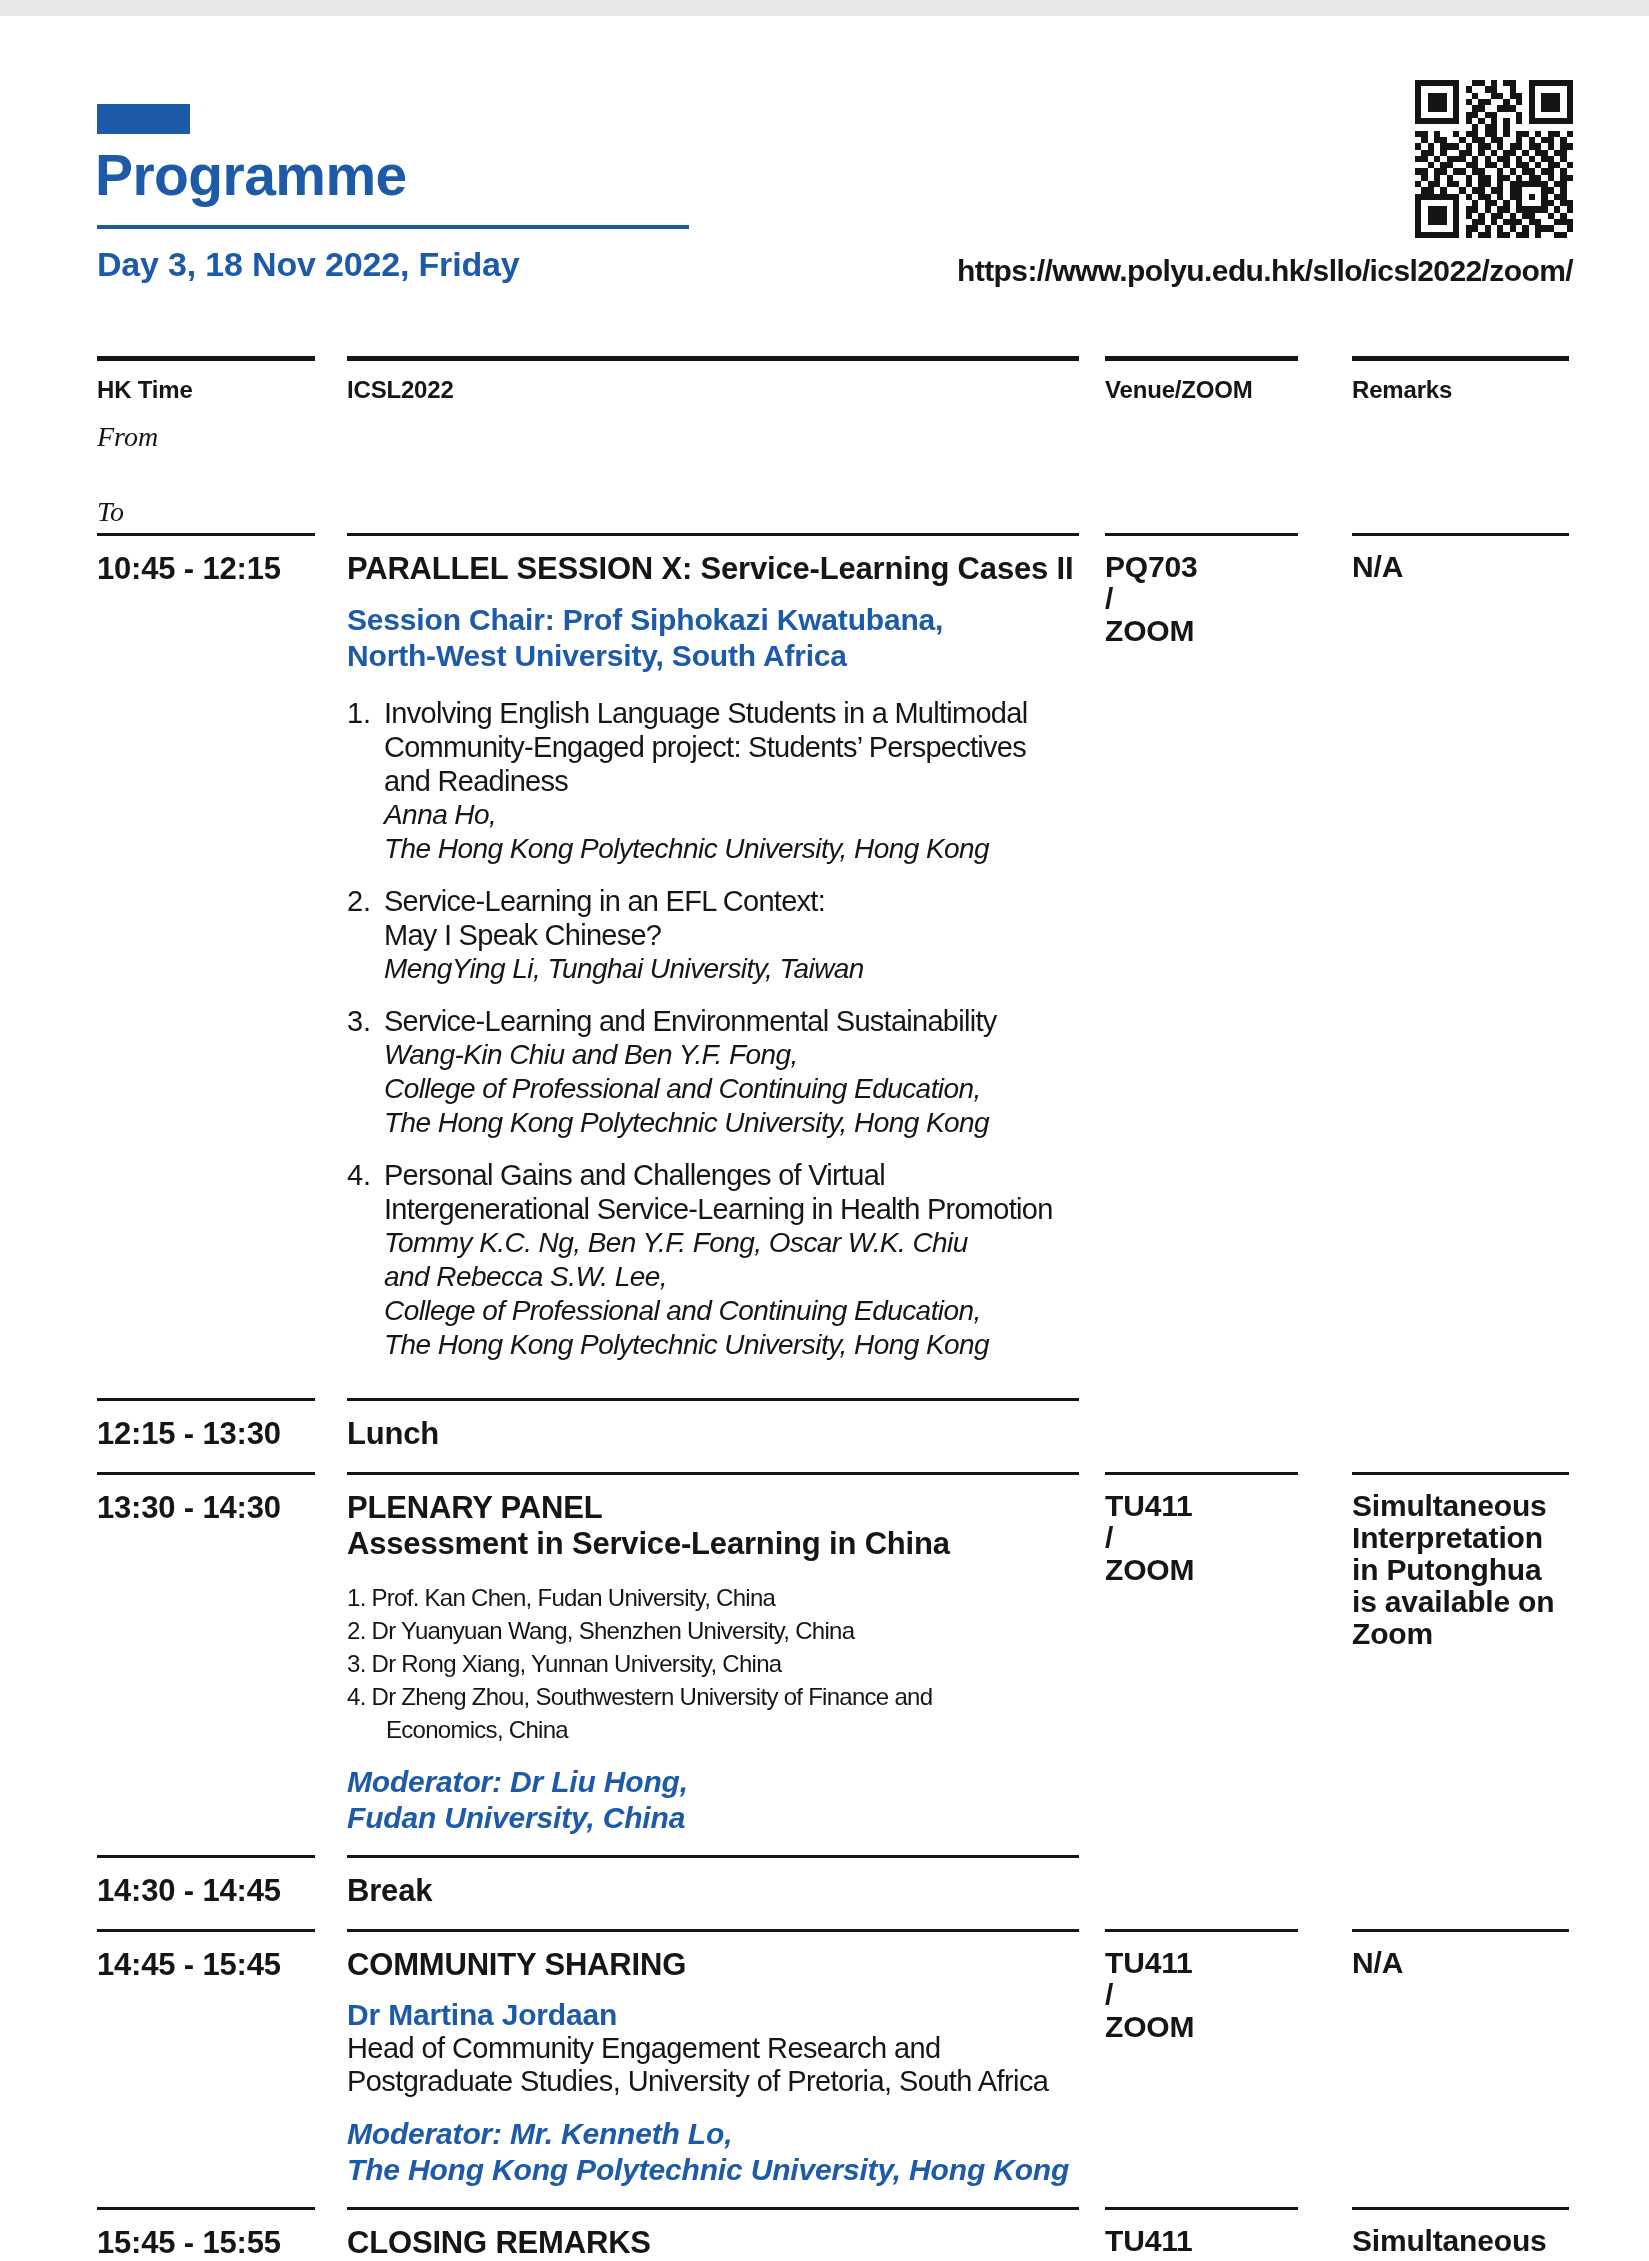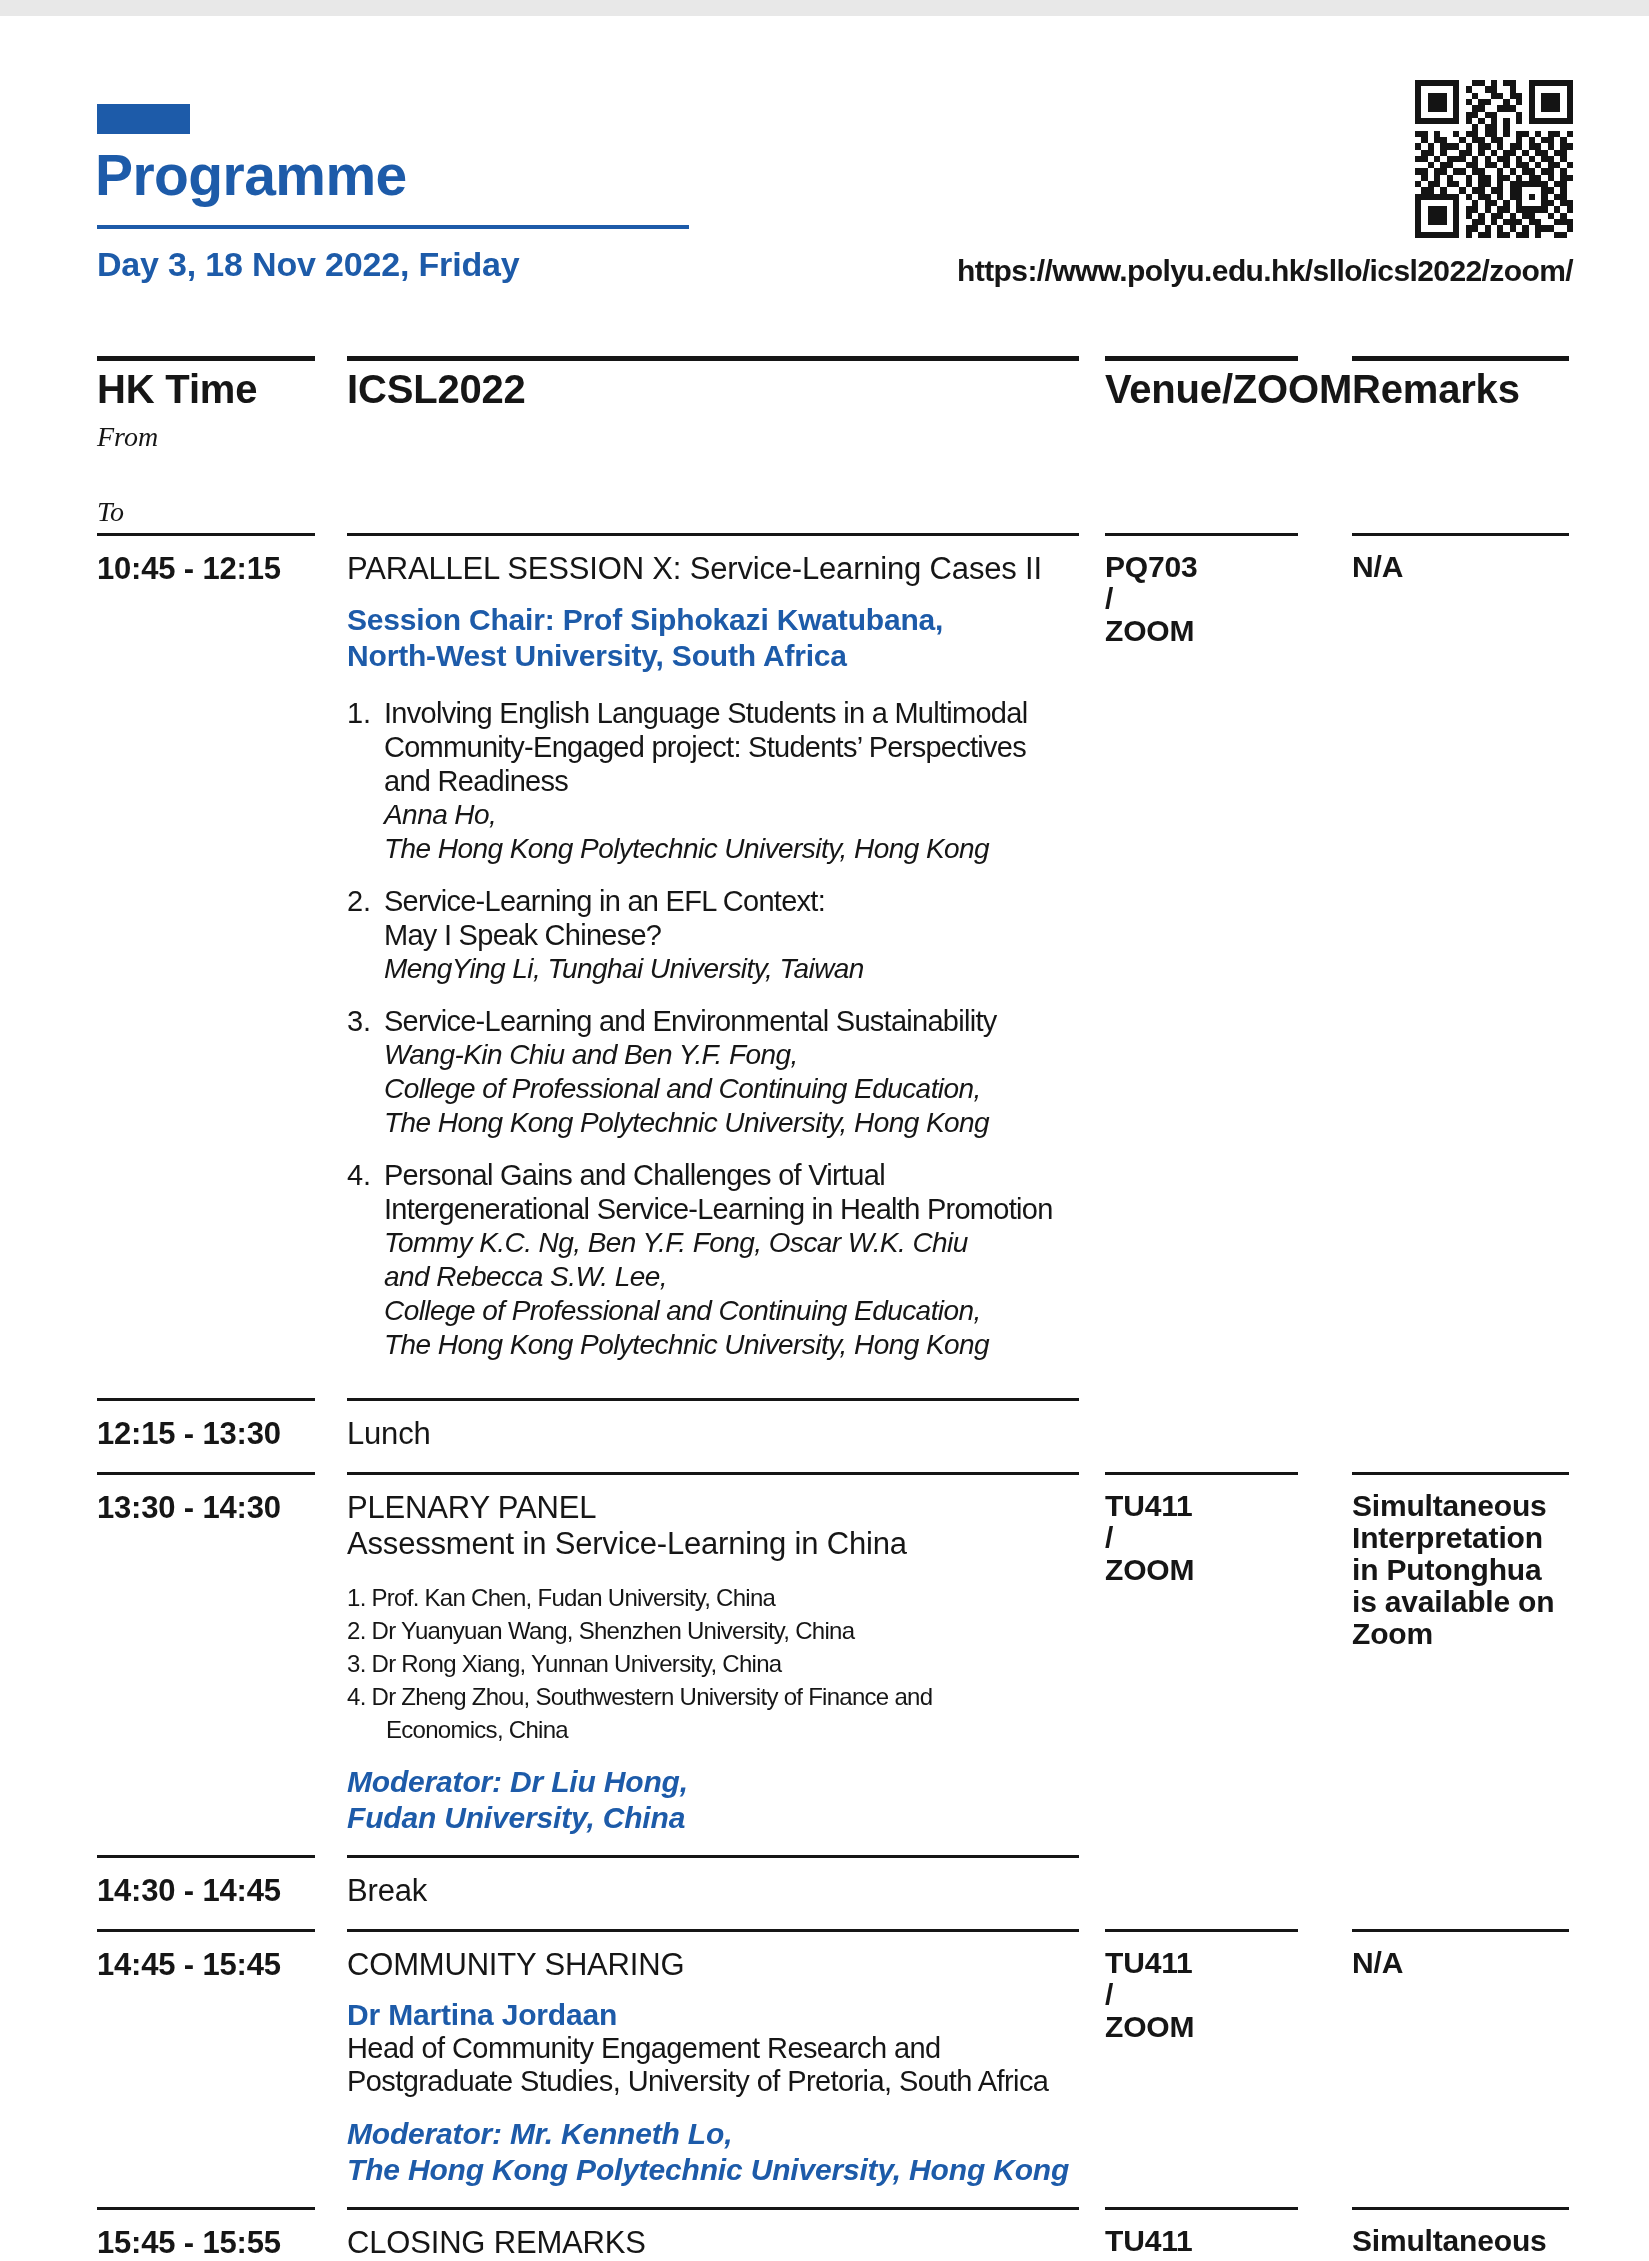--- a/index.html
+++ b/index.html
@@ -31,24 +31,24 @@
     display:grid;
     grid-template-columns:250px 758px 247px 220px;
   }
   .cell{min-width:0;}
   .rule{height:3px;background:var(--ink);margin-bottom:15px;}
   .hrule{height:4.5px;margin-bottom:12px;}
   .c1 .rule{width:218px;}
   .c2 .rule{width:732px;}
   .c3 .rule{width:193px;}
   .c4 .rule{width:217px;}
-  .th{font-size:40px;font-weight:bold;line-height:33px;}
+  .th{font-size:24px;font-weight:bold;line-height:33px;}
   .fromto{margin-top:16.4px;padding-bottom:6px;font-family:"Liberation Serif",serif;font-style:italic;font-size:28px;line-height:30px;display:flex;gap:45px;letter-spacing:0;flex-direction:column;}
   .time{font-size:31px;font-weight:bold;line-height:36px;white-space:nowrap;}
-  .stitle{font-size:31px;font-weight:normal;line-height:36px;white-space:pre-line;}
+  .stitle{font-size:31px;font-weight:bold;line-height:36px;white-space:pre-line;}
   .venue,.remarks{font-size:30px;font-weight:bold;line-height:32px;white-space:pre-line;}
   .chair{margin-top:15px;color:var(--blue);font-weight:bold;font-size:30px;line-height:36px;white-space:pre-line;}
   .items{margin-top:22.4px;}
   .item{display:flex;}
   .item + .item{margin-top:18px;}
   .num{flex:0 0 37px;font-size:29px;line-height:34px;}
   .ibody{flex:1;min-width:0;}
   .ititle{display:block;font-size:29px;line-height:34px;white-space:pre-line;letter-spacing:-0.025em;}
   .iauth{display:block;font-style:italic;font-size:28px;line-height:34px;white-space:pre-line;letter-spacing:-0.02em;}
   .panel-list{margin-top:19.4px;}

